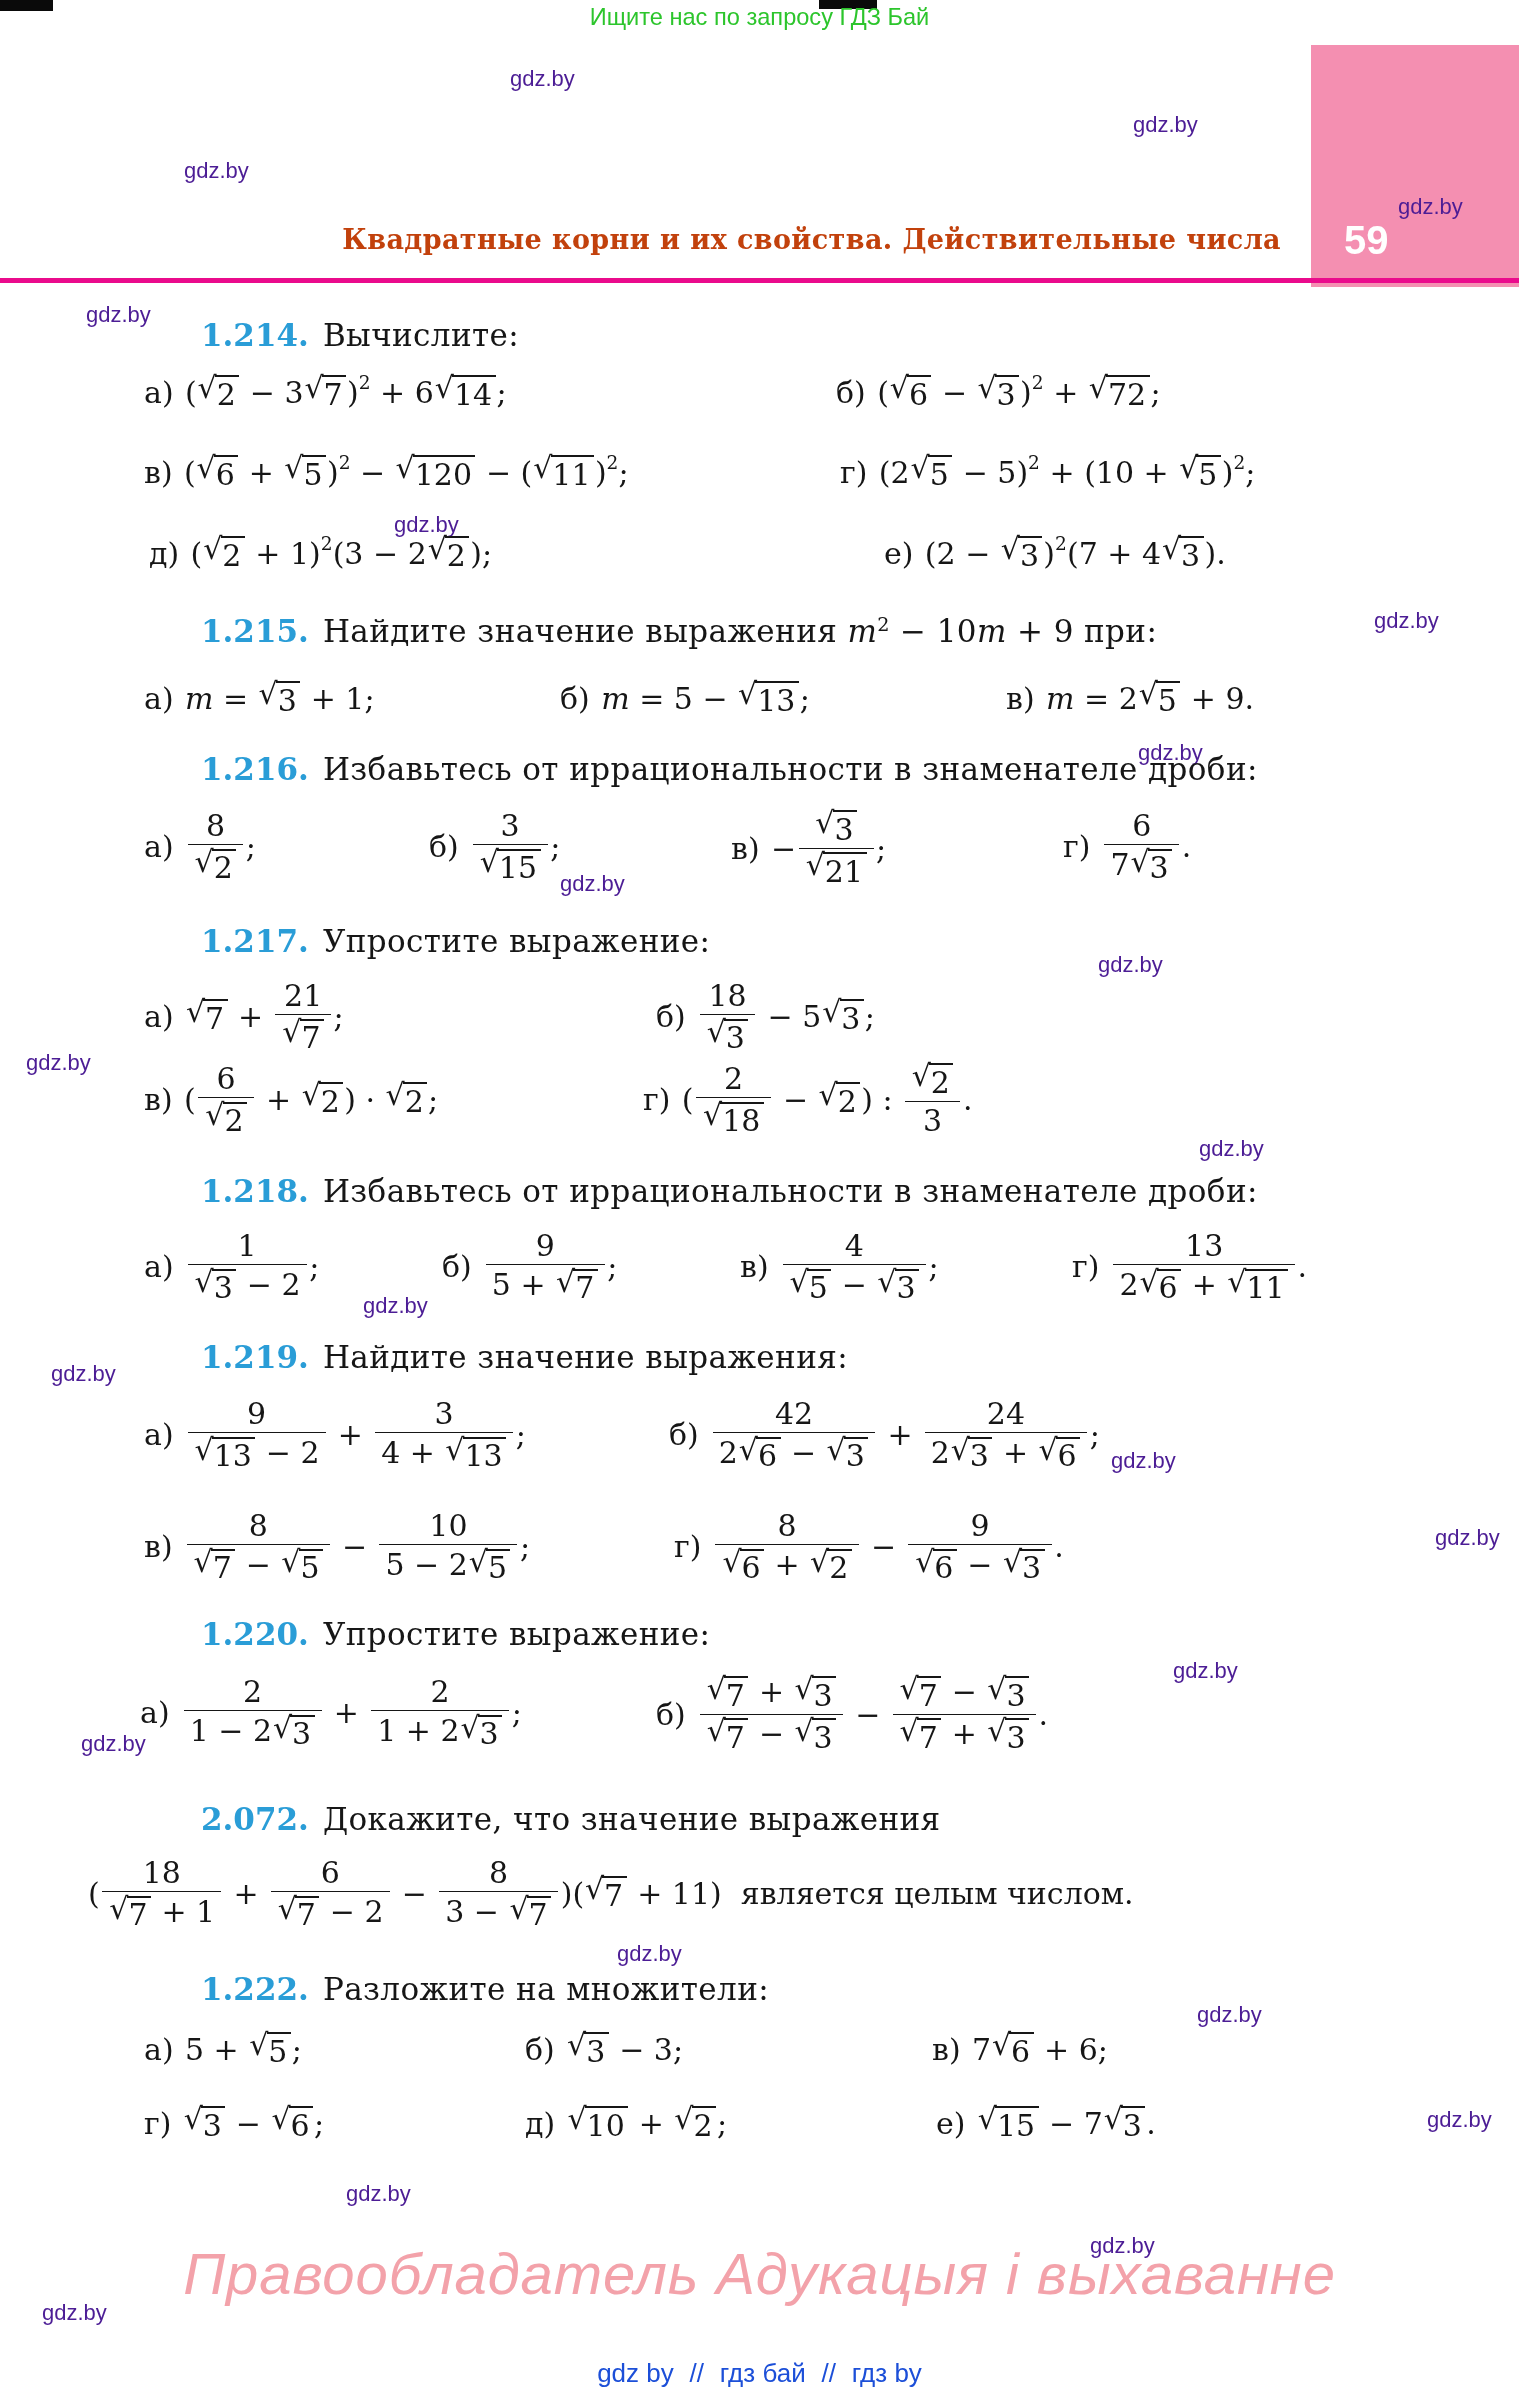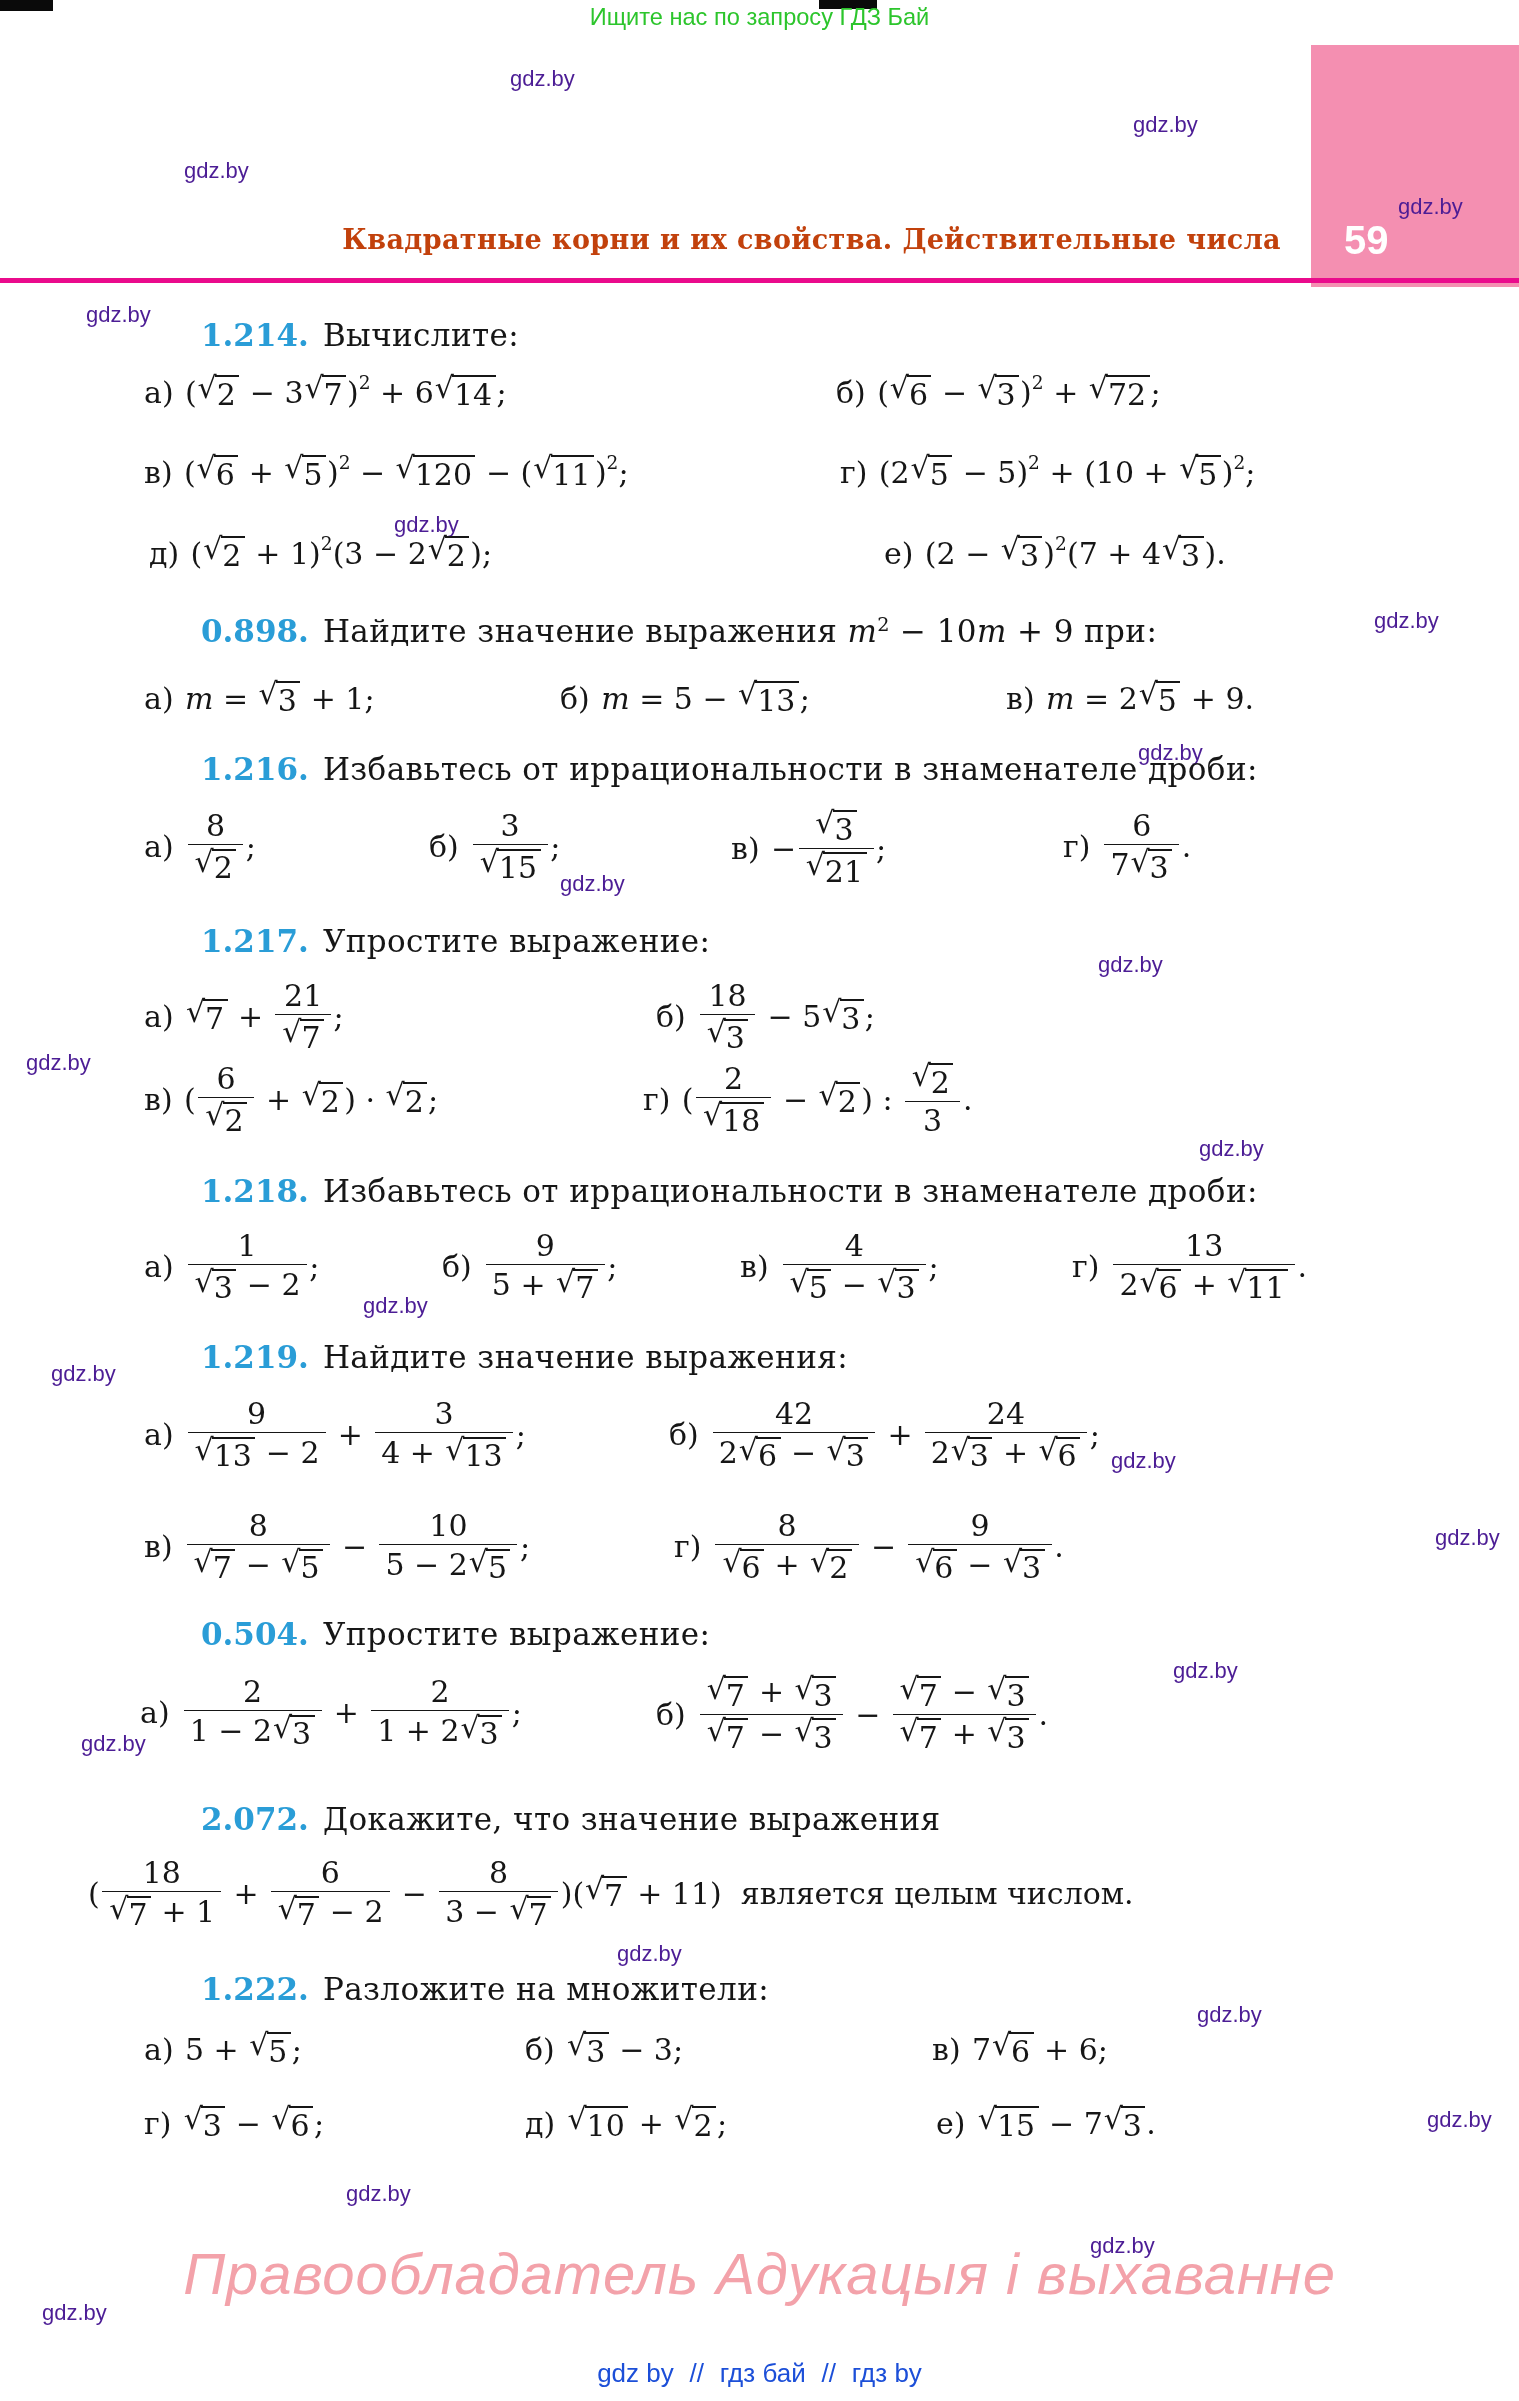--- a/index.html
+++ b/index.html
@@ -120,21 +120,21 @@
   <div class="item" style="left:149px;top:536px">
     <span class="ilabel">д)</span>
     <span class="imath">(<span class="sqrt"><span class="rsign">√</span><span class="rbar">2</span></span> + 1)<sup>2</sup>(3 − 2<span class="sqrt"><span class="rsign">√</span><span class="rbar">2</span></span>);</span>
   </div>
   <div class="item" style="left:884px;top:536px">
     <span class="ilabel">е)</span>
     <span class="imath">(2 − <span class="sqrt"><span class="rsign">√</span><span class="rbar">3</span></span>)<sup>2</sup>(7 + 4<span class="sqrt"><span class="rsign">√</span><span class="rbar">3</span></span>).</span>
   </div>
 
   <div class="phead" style="left:201px;top:613px">
-    <span class="pnum">0.898.</span><span class="pintro">Найдите значение выражения <i>m</i><sup>2</sup> − 10<i>m</i> + 9 при:</span>
+    <span class="pnum">1.215.</span><span class="pintro">Найдите значение выражения <i>m</i><sup>2</sup> − 10<i>m</i> + 9 при:</span>
   </div>
   <div class="item" style="left:144px;top:681px">
     <span class="ilabel">а)</span>
     <span class="imath"><i>m</i> = <span class="sqrt"><span class="rsign">√</span><span class="rbar">3</span></span> + 1;</span>
   </div>
   <div class="item" style="left:560px;top:681px">
     <span class="ilabel">б)</span>
     <span class="imath"><i>m</i> = 5 − <span class="sqrt"><span class="rsign">√</span><span class="rbar">13</span></span>;</span>
   </div>
   <div class="item" style="left:1006px;top:681px">
@@ -216,21 +216,21 @@
   <div class="item" style="left:144px;top:1510px">
     <span class="ilabel">в)</span>
     <span class="imath"><span class="frac"><span class="num">8</span><span class="den"><span class="sqrt"><span class="rsign">√</span><span class="rbar">7</span></span> − <span class="sqrt"><span class="rsign">√</span><span class="rbar">5</span></span></span></span> − <span class="frac"><span class="num">10</span><span class="den">5 − 2<span class="sqrt"><span class="rsign">√</span><span class="rbar">5</span></span></span></span>;</span>
   </div>
   <div class="item" style="left:674px;top:1510px">
     <span class="ilabel">г)</span>
     <span class="imath"><span class="frac"><span class="num">8</span><span class="den"><span class="sqrt"><span class="rsign">√</span><span class="rbar">6</span></span> + <span class="sqrt"><span class="rsign">√</span><span class="rbar">2</span></span></span></span> − <span class="frac"><span class="num">9</span><span class="den"><span class="sqrt"><span class="rsign">√</span><span class="rbar">6</span></span> − <span class="sqrt"><span class="rsign">√</span><span class="rbar">3</span></span></span></span>.</span>
   </div>
 
   <div class="phead" style="left:201px;top:1616px">
-    <span class="pnum">0.504.</span><span class="pintro">Упростите выражение:</span>
+    <span class="pnum">1.220.</span><span class="pintro">Упростите выражение:</span>
   </div>
   <div class="item" style="left:140px;top:1676px">
     <span class="ilabel">а)</span>
     <span class="imath"><span class="frac"><span class="num">2</span><span class="den">1 − 2<span class="sqrt"><span class="rsign">√</span><span class="rbar">3</span></span></span></span> + <span class="frac"><span class="num">2</span><span class="den">1 + 2<span class="sqrt"><span class="rsign">√</span><span class="rbar">3</span></span></span></span>;</span>
   </div>
   <div class="item" style="left:656px;top:1676px">
     <span class="ilabel">б)</span>
     <span class="imath"><span class="frac"><span class="num"><span class="sqrt"><span class="rsign">√</span><span class="rbar">7</span></span> + <span class="sqrt"><span class="rsign">√</span><span class="rbar">3</span></span></span><span class="den"><span class="sqrt"><span class="rsign">√</span><span class="rbar">7</span></span> − <span class="sqrt"><span class="rsign">√</span><span class="rbar">3</span></span></span></span> − <span class="frac"><span class="num"><span class="sqrt"><span class="rsign">√</span><span class="rbar">7</span></span> − <span class="sqrt"><span class="rsign">√</span><span class="rbar">3</span></span></span><span class="den"><span class="sqrt"><span class="rsign">√</span><span class="rbar">7</span></span> + <span class="sqrt"><span class="rsign">√</span><span class="rbar">3</span></span></span></span>.</span>
   </div>
 

